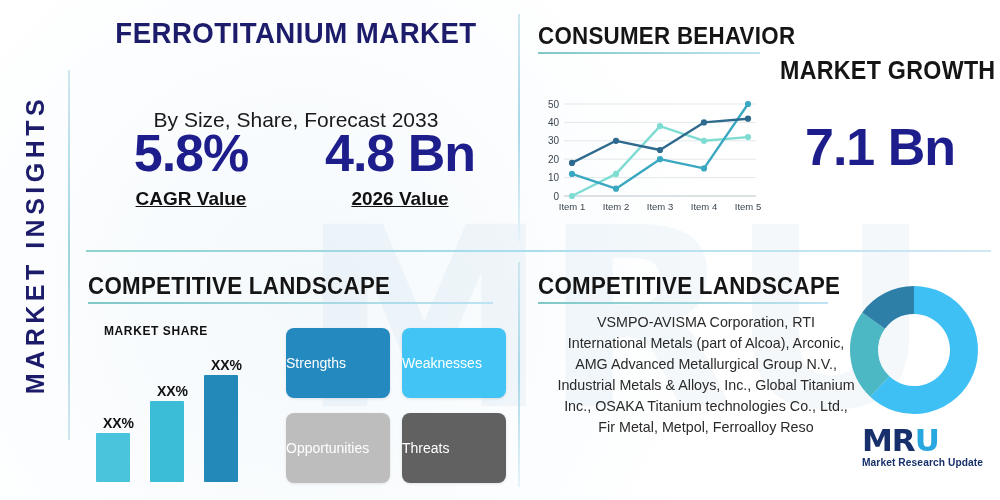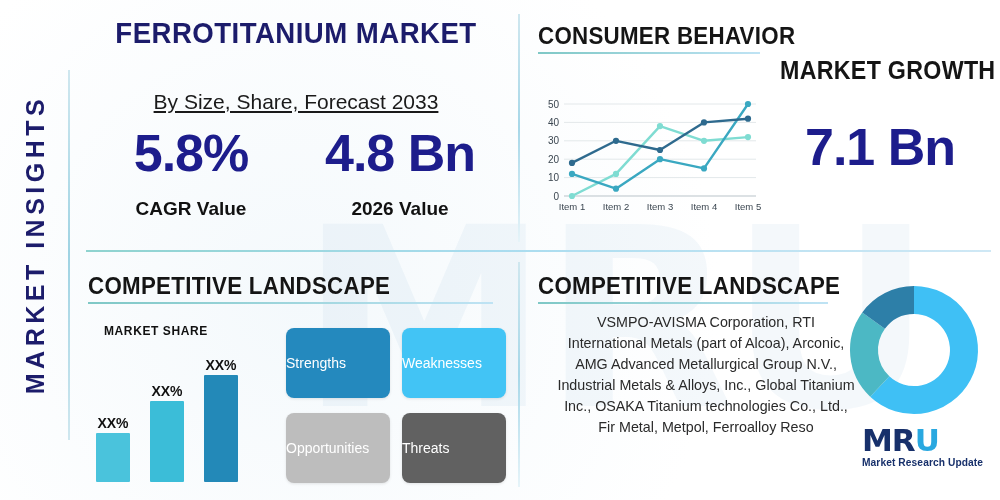--- a/index.html
+++ b/index.html
@@ -59,30 +59,30 @@
   .title-main{
     position:absolute;left:86px;top:16px;width:420px;
     text-align:center;
     font-size:30px;font-weight:bold;letter-spacing:.5px;
     color:#1c1c6b;
     font-family:"Liberation Sans Narrow","Liberation Sans", sans-serif;
     transform:scaleX(.92);transform-origin:center;
     white-space:nowrap;
   }
   .subtitle{
-    position:absolute;left:86px;top:90px;width:420px;text-align:center;
-    font-size:21px;color:#1a1a1a;text-decoration:underline;
+    position:absolute;left:86px;top:108px;width:420px;text-align:center;
+    font-size:21px;color:#1a1a1a;
   }
   .kpi{position:absolute;text-align:center;}
   .kpi .big{
     font-size:52px;font-weight:bold;color:#1d1d8c;line-height:58px;
     font-family:"Liberation Sans", sans-serif;
     letter-spacing:-1px;
   }
-  .kpi .cap{font-size:19px;font-weight:bold;color:#111;margin-top:16px;}
+  .kpi .cap{font-size:19px;font-weight:bold;color:#111;margin-top:6px;text-decoration:underline;}
   #kpi-cagr{left:96px;top:124px;width:190px;}
   #kpi-2026{left:300px;top:124px;width:200px;}
   #kpi-2033{left:760px;top:118px;width:240px;}
   #kpi-2033 .big{font-size:52px;}
   #kpi-2033 .cap{font-size:21px;}
 
   .sec-head{
     font-size:24px;font-weight:bold;color:#151515;letter-spacing:.3px;
     font-family:"Liberation Sans Narrow","Liberation Sans", sans-serif;
     transform:scaleX(.93);transform-origin:left center;
@@ -102,21 +102,21 @@
   
   #line-chart{position:absolute;left:534px;top:96px;width:228px;height:122px;}
   
   #market-share{position:absolute;left:96px;top:322px;width:175px;height:160px;}
   .ms-label{
     position:absolute;left:104px;top:324px;font-size:12px;font-weight:bold;
     color:#111;letter-spacing:.6px;
   }
   .bar{position:absolute;bottom:0;border-radius:1px;}
   .bar-val{
-    position:absolute;font-size:14px;font-weight:bold;color:#111;text-align:center;
+    position:absolute;font-size:14px;font-weight:bold;color:#111;text-align:right;
   }
   
   #swot{position:absolute;left:286px;top:328px;width:220px;height:155px;}
   .swot-box{
     position:absolute;width:104px;height:70px;border-radius:8px;
     color:#fff;font-size:14px;display:flex;align-items:center;justify-content:flex-start;
     font-family:"Liberation Sans Narrow","Liberation Sans", sans-serif;
     box-shadow:0 1px 3px rgba(0,0,0,.10);
   }
   

